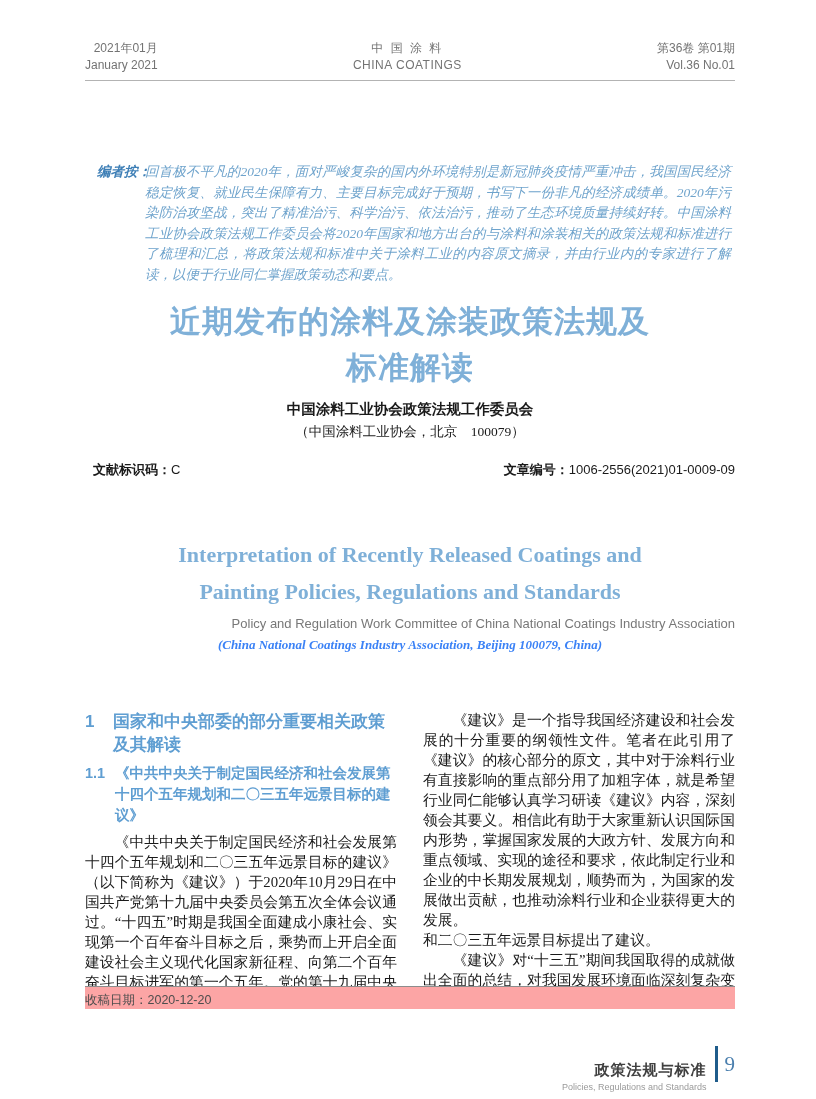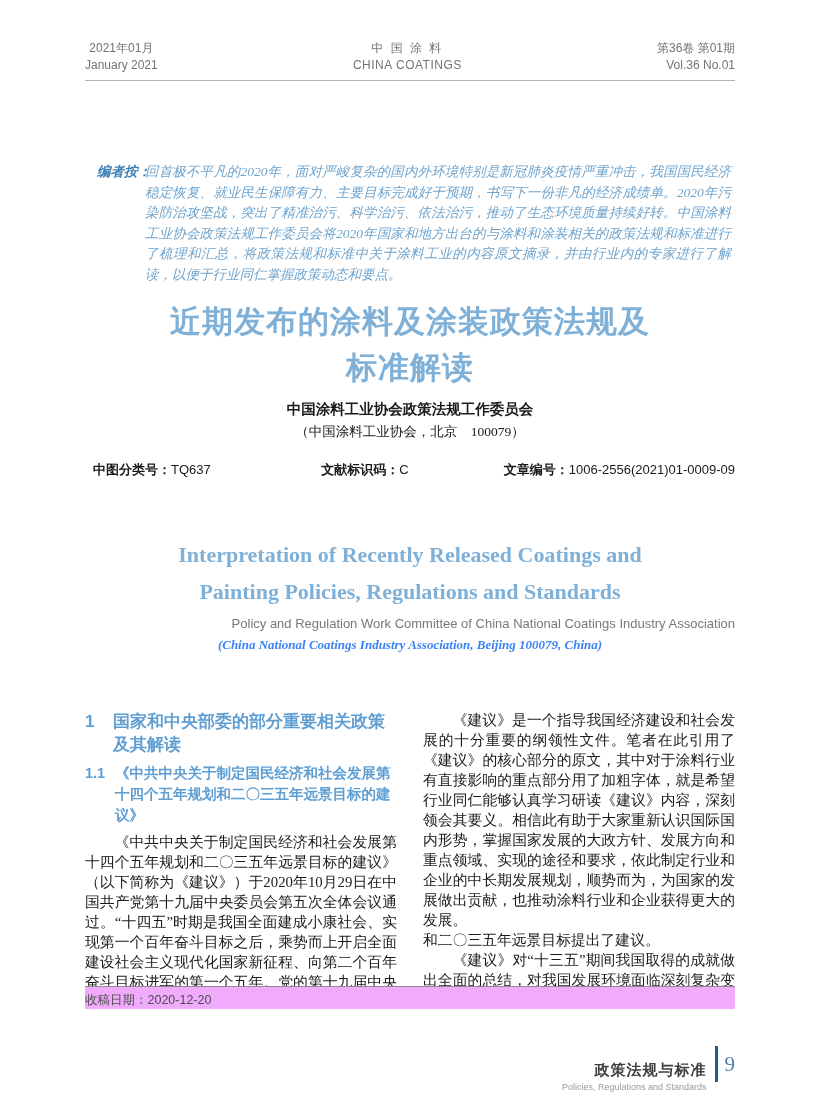--- a/index.html
+++ b/index.html
@@ -12,21 +12,21 @@
     color:#222;
     overflow:hidden;
   }
   
   .journal-header{
     position:absolute;top:40px;left:85px;width:650px;
     display:flex;justify-content:space-between;
     font-size:12px;line-height:17px;color:#737373;
     border-bottom:1px solid #b3b3b3;padding-bottom:6px;
   }
-  .jh-left{text-align:center;}
+  .jh-left{text-align:right;}
   .jh-center{text-align:center;letter-spacing:2px;}
   .jh-center .en{letter-spacing:0.5px;}
   .jh-right{text-align:right;}
   
   .editor-note{
     position:absolute;top:162px;left:97px;width:634px;
     font-family:"Liberation Serif","DejaVu Serif",serif;
     font-style:italic;
     font-size:13.5px;line-height:20.5px;
     color:#6ea3cc;
@@ -105,21 +105,21 @@
   .body-p{
     font-family:"Liberation Serif","DejaVu Serif",serif;
     font-size:14.8px;line-height:20px;color:#1a1a1a;
     text-align:justify;margin:0;
   }
   .body-p.indent{text-indent:2em;}
   
   .footnote{
     position:absolute;top:986px;left:85px;width:650px;
     border-top:1px solid #8c8c8c;
-    background:#f0abfc;
+    background:#fca5a5;
     padding-top:5px;
     font-size:12.5px;color:#4d4d4d;
   }
   
   .page-footer{
     position:absolute;top:1036px;right:81px;
     display:flex;align-items:center;
   }
   .footer-labels{text-align:right;margin-right:8px;}
   .footer-cn{font-size:15px;font-weight:bold;color:#404040;letter-spacing:1px;margin-top:25px;}
@@ -157,23 +157,20 @@
 
   <div class="title-cn">
     <div>近期发布的涂料及涂装政策法规及</div>
     <div>标准解读</div>
   </div>
 
   <div class="byline-cn">中国涂料工业协会政策法规工作委员会</div>
   <div class="affil-cn">（中国涂料工业协会，北京　100079）</div>
 
   <div class="meta-row">
-    <div class="meta-item m1">
-      <span class="lbl">中图分类号：</span><span>TQ637</span>
-    </div>
     <div class="meta-item m2">
       <span class="lbl">文献标识码：</span><span>C</span>
     </div>
     <div class="meta-item m3">
       <span class="lbl">文章编号：</span><span>1006-2556(2021)01-0009-09</span>
     </div>
   </div>
 
   <div class="title-en">
     <div>Interpretation of Recently Released Coatings and</div>

